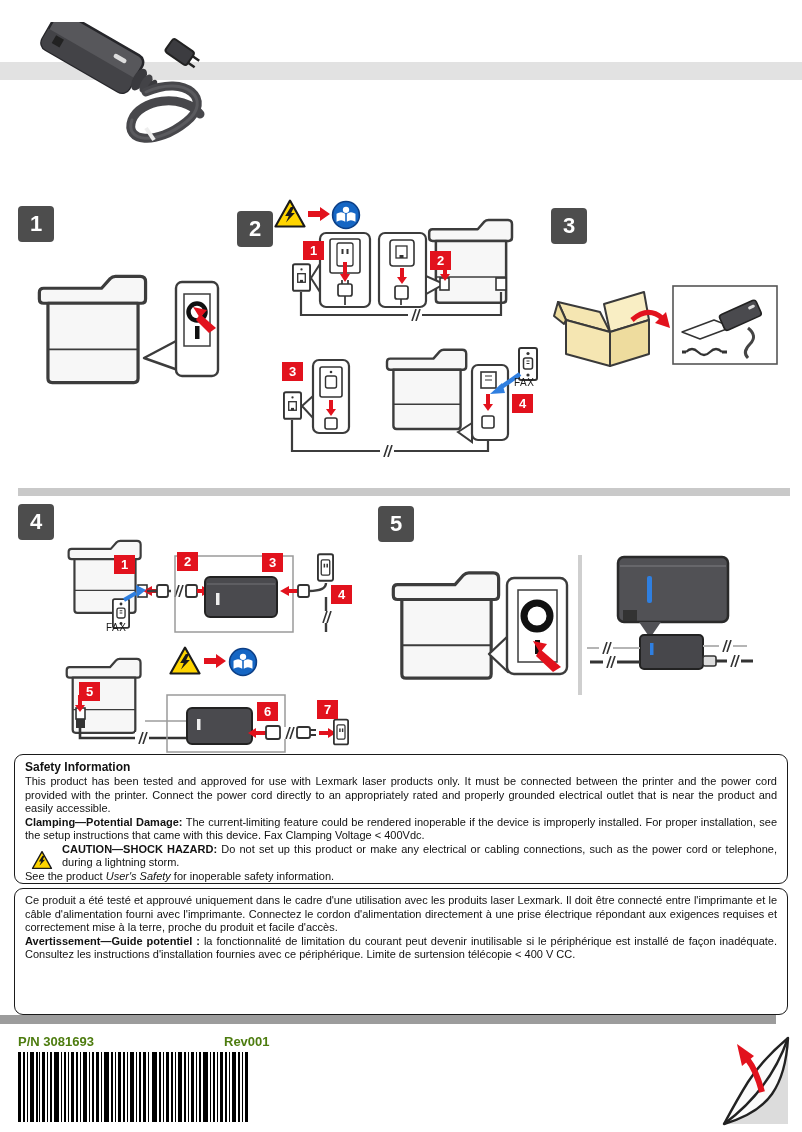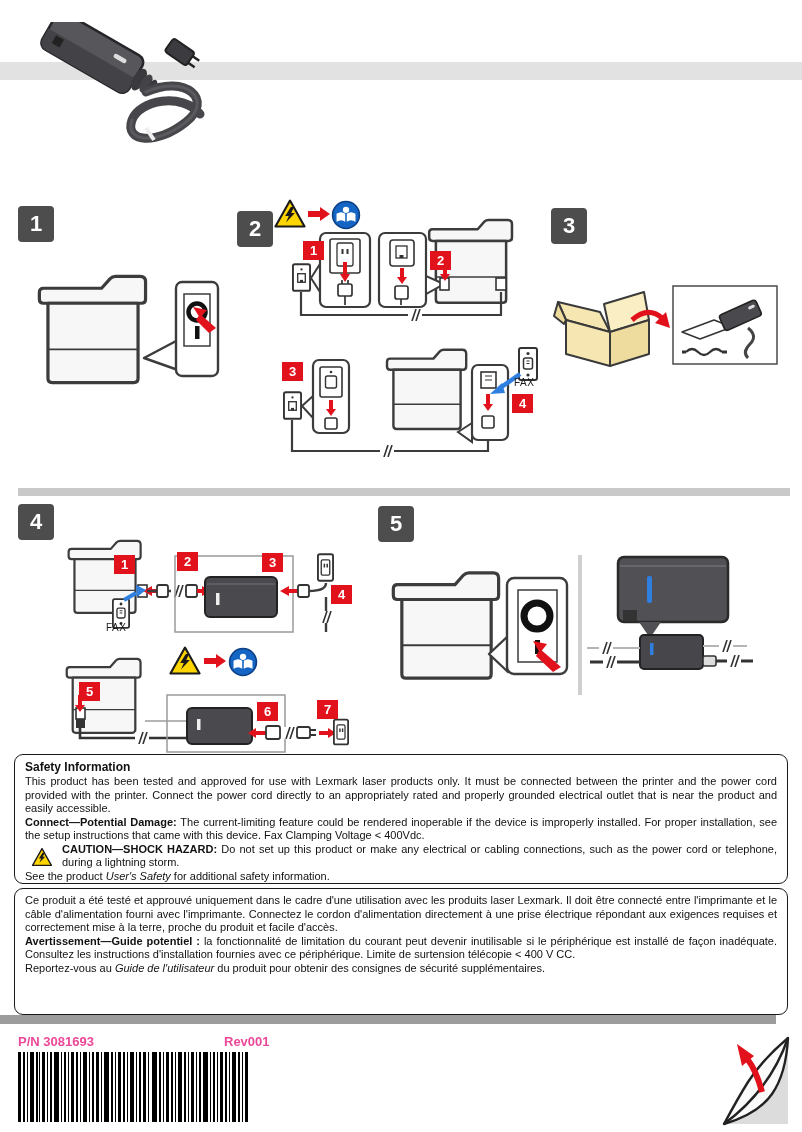--- a/index.html
+++ b/index.html
@@ -9,24 +9,24 @@
   .abs{position:absolute;}
   .step-badge{position:absolute;width:36px;height:36px;background:#4d4d4d;border-radius:4px;
       color:#fff;font-size:22px;font-weight:bold;display:flex;align-items:center;justify-content:center;}
   .callout-badge{position:absolute;width:21px;height:19px;background:#e2121d;color:#fff;
       font-size:13px;font-weight:bold;display:flex;align-items:center;justify-content:center;}
   .fax-label{position:absolute;font-size:10px;font-weight:normal;color:#1a1a1a;letter-spacing:.5px;}
   .safety-box{position:absolute;left:14px;width:752px;background:#fff;border:1.6px solid #1a1a1a;
       border-radius:9px;padding:5px 10px 4px;font-size:11px;line-height:13.5px;color:#111;}
   .safety-box p{margin:0;text-align:justify;}
   .sb-title{font-size:12px;font-weight:bold;line-height:15px;text-align:left !important;}
-  .caution-row{display:flex;gap:9px;align-items:center;}
+  .caution-row{display:flex;gap:9px;align-items:flex-end;}
   .caution-row .tri{flex:0 0 22px;margin-left:6px;padding-top:1px;}
   .caution-row p{flex:1;}
-  .footer-pn{position:absolute;font-size:13px;font-weight:bold;color:#ec4899;}
+  .footer-pn{position:absolute;font-size:13px;font-weight:bold;color:#4d7c0f;}
 </style>
 </head>
 <body>
 
 <div class="page">
 
   <svg width="0" height="0" style="position:absolute">
     <defs>
       <symbol id="sym-printer" viewBox="0 0 110 110">
         <path d="M5 21 Q5 17 9 17 L63 17 L71 8 Q73 6 76 6 L99 6 Q104 6 104 11 L104 27 Q104 31 100 31 L9 31 Q5 31 5 27 Z" fill="#f7f7f7" stroke="#3c3c3c" stroke-width="3" stroke-linejoin="round"></path>
@@ -334,34 +334,33 @@
     <path d="M255 114 L205 114" stroke="#333" stroke-width="3"></path>
     <use href="#sym-break" x="218" y="108" width="14" height="12"></use>
     <rect x="318" y="108" width="13" height="10" rx="2" fill="#ddd" stroke="#333" stroke-width="1.6"></rect>
     <line x1="331" y1="113" x2="368" y2="113" stroke="#333" stroke-width="3"></line>
     <use href="#sym-break" x="342" y="107" width="14" height="12"></use>
   </svg>
 
   <div class="safety-box" style="top:754px;height:119px;">
     <p class="sb-title">Safety Information</p>
     <p><span>This product has been tested and approved for use with Lexmark laser products only. It must be connected between the printer and the power cord provided with the printer. Connect the power cord directly to an appropriately rated and properly grounded electrical outlet that is near the product and easily accessible.</span></p>
-    <p><b>Connect—Potential Damage:</b> <span>The current-limiting feature could be rendered inoperable if the device is improperly installed. For proper installation, see the setup instructions that came with this device. Fax Clamping Voltage &lt; 400Vdc.</span></p>
+    <p><b>Clamping—Potential Damage:</b> <span>The current-limiting feature could be rendered inoperable if the device is improperly installed. For proper installation, see the setup instructions that came with this device. Fax Clamping Voltage &lt; 400Vdc.</span></p>
     <div class="caution-row">
       <svg class="tri" width="22" height="20" viewBox="0 0 42 38">
           <use href="#sym-warntri"></use>
         </svg>
       <p><b>CAUTION—SHOCK HAZARD:</b> <span>Do not set up this product or make any electrical or cabling connections, such as the power cord or telephone, during a lightning storm.</span></p>
     </div>
-    <p><span>See the product </span><i>User's Safety</i><span> for additional safety information.</span></p>
+    <p><span>See the product </span><i>User's Safety</i><span> for inoperable safety information.</span></p>
   </div>
 
   <div class="safety-box" style="top:888px;height:116px;">
     <p><span>Ce produit a été testé et approuvé uniquement dans le cadre d'une utilisation avec les produits laser Lexmark. Il doit être connecté entre l'imprimante et le câble d'alimentation fourni avec l'imprimante. Connectez le cordon d'alimentation directement à une prise électrique répondant aux exigences requises et correctement mise à la terre, proche du produit et facile d'accès.</span></p>
     <p><b>Avertissement—Guide potentiel :</b> <span>la fonctionnalité de limitation du courant peut devenir inutilisable si le périphérique est installé de façon inadéquate. Consultez les instructions d'installation fournies avec ce périphérique. Limite de surtension télécopie &lt; 400 V CC.</span></p>
-    <p><span>Reportez-vous au </span><i>Guide de l'utilisateur</i><span> du produit pour obtenir des consignes de sécurité supplémentaires.</span></p>
   </div>
 
   <div class="footer-pn" style="left:18px;top:1034px;">P/N 3081693</div>
   <div class="footer-pn" style="left:224px;top:1034px;">Rev001</div>
 
   <svg class="abs" style="left:18px;top:1052px;" width="230" height="70" viewBox="0 0 230 70">
     <g fill="#000">
       <rect x="0" y="0" width="3" height="70"></rect>
         <rect x="5" y="0" width="2" height="70"></rect>
         <rect x="9" y="0" width="1" height="70"></rect>

